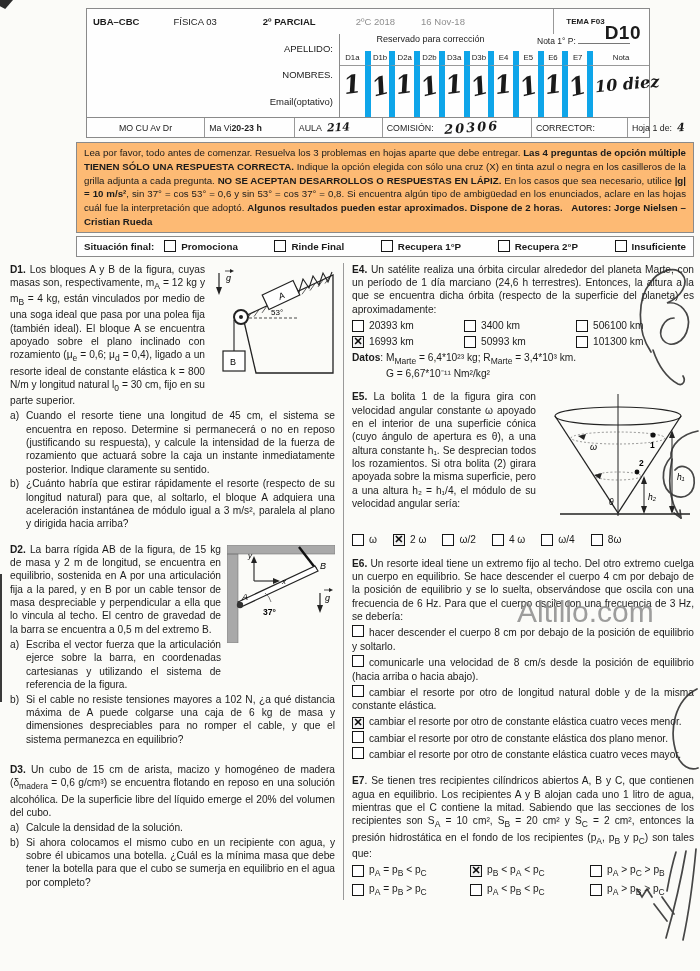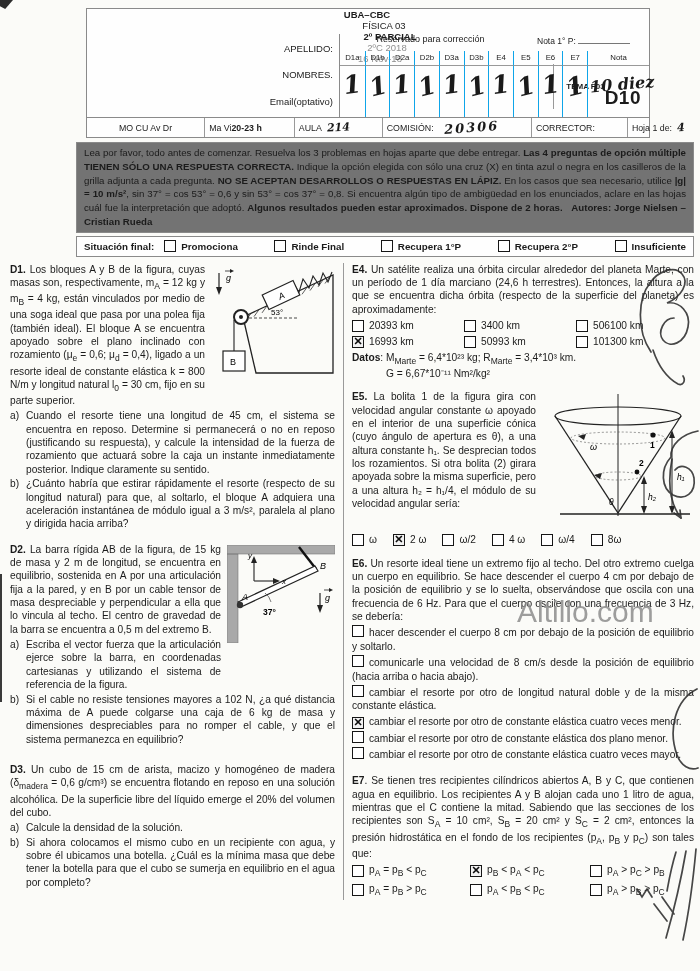--- a/index.html
+++ b/index.html
@@ -1,54 +1,54 @@
 <!DOCTYPE html>
 <html><head>
 <meta charset="utf-8">
 <style>
   html,body{margin:0;padding:0;}
   body{width:700px;height:971px;background:#fbfbf8;font-family:"Liberation Sans",sans-serif;color:#1b1b1b;position:relative;overflow:hidden;}
   .page{position:absolute;inset:0;padding:8px 6px 0 10px;}
   
   .header-box{margin-left:76px;margin-right:44px;border:1px solid #8a8a8a;background:#fefefe;font-size:9.5px;display:flex;flex-direction:column;height:128px;}
-  .h-row1{display:flex;align-items:center;height:25px;padding:0 8px 0 6px;flex-direction:column;}
+  .h-row1{display:flex;align-items:center;height:25px;padding:0 8px 0 6px;}
   .h-row1 .inst{font-weight:bold;font-size:9.5px;}
   .h-row1 .course{margin-left:34px;}
   .h-row1 .exam{font-weight:bold;margin-left:46px;}
   .h-row1 .term{margin-left:40px;color:#8f8f8f;}
   .h-row1 .date{margin-left:26px;color:#8f8f8f;}
   .tema{margin-left:auto;display:flex;align-items:center;border-left:1px solid #999;align-self:stretch;padding-left:12px;}
   .tema .tlabel{font-weight:bold;font-size:8px;}
   .tema .tcode{font-weight:bold;font-size:19px;letter-spacing:.5px;margin-top:23px;}
   .h-main{flex:1;display:flex;}
   .h-left{width:240px;padding:2px 6px 2px 6px;display:flex;flex-direction:column;justify-content:space-around;}
   .fieldrow{display:flex;align-items:flex-end;flex-direction:column;}
   .fieldrow .flab{white-space:nowrap;}
   .fill-line{flex:1;border-bottom:1px dotted #9a9a9a;margin-left:6px;height:11px;}
   .h-right{flex:1;border-left:1px solid #8a8a8a;display:flex;flex-direction:column;}
   .h-right-top{display:flex;align-items:flex-start;height:17px;gap:16px;}
   .reservado{flex:1;text-align:center;font-size:9px;}
   .nota1p{width:112px;font-size:8.5px;white-space:nowrap;}
   .uline{display:inline-block;width:52px;border-bottom:1px solid #777;height:9px;}
   .ggrid{flex:1;display:grid;grid-template-columns:repeat(10,1fr) 62px;grid-template-rows:15px 1fr;}
-  .gcell{border-left:1px solid #0ea5e9;text-align:center;overflow:visible;}
+  .gcell{border-left:6px solid #0ea5e9;text-align:center;overflow:visible;}
   .gcell.first{border-left:none;}
   .glab{font-size:7.8px;padding-top:2px;border-bottom:1px solid #999;}
   .gmark{position:relative;}
   .hw{font-family:"DejaVu Serif",serif;font-style:italic;color:#1a1a1a;}
   .mark1{font-size:25px;line-height:38px;font-weight:bold;display:block;transform:rotate(-8deg);}
   .gmark:nth-child(odd) .mark1{transform:rotate(-14deg) translateY(2px);}
   .notahw{font-size:16px;font-weight:bold;white-space:nowrap;display:block;margin-top:9px;transform:rotate(-5deg);text-align:left;padding-left:2px;}
   .h-bottom{display:flex;border-top:1px solid #8a8a8a;height:19px;align-items:center;font-size:8.8px;}
   .bcell{border-left:1px solid #999;align-self:stretch;display:flex;align-items:center;padding:0 4px;white-space:nowrap;margin-left:28px;}
   .bcell.first{border-left:none;}
   .hwsm{font-size:11px;font-weight:bold;margin-left:5px;transform:rotate(-3deg);}
   .hwcom{font-size:13px;font-weight:bold;margin-left:10px;letter-spacing:2px;transform:rotate(-4deg);}
   
-  .instructions{margin-left:66px;margin-top:4px;border:1px solid #8a8a8a;background:#737373;padding:3px 7px;font-size:9.7px;line-height:1.42;text-align:justify;}
+  .instructions{margin-left:66px;margin-top:4px;border:1px solid #8a8a8a;background:#fdba74;padding:3px 7px;font-size:9.7px;line-height:1.42;text-align:justify;}
   .situacion{margin-left:66px;margin-top:3px;border:1px solid #8a8a8a;background:#fefefe;padding:2px 7px;display:flex;align-items:center;font-size:9.8px;height:15px;}
   .situacion .slabel{font-weight:bold;margin-right:10px;white-space:nowrap;}
   .sopts{flex:1;display:flex;justify-content:space-between;align-items:center;}
   .sopt{display:flex;align-items:center;font-weight:bold;white-space:nowrap;}
   
   .cb{display:inline-block;width:10px;height:10px;border:1.5px solid #161616;margin-right:5px;vertical-align:-1px;font-size:11px;line-height:9px;text-align:center;font-weight:bold;color:#0d0d0d;flex:none;background:#fff;}
   .cb.checked{background:#f2f2f2;}
   
   .page-body{display:flex;margin-top:6px;}
   .col-left{width:325px;padding-right:8px;}

